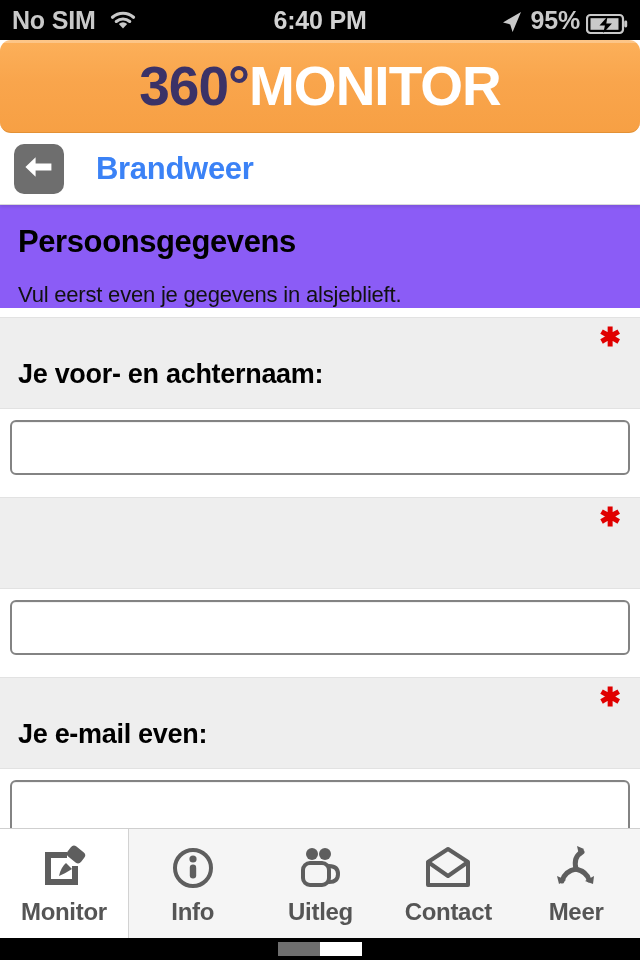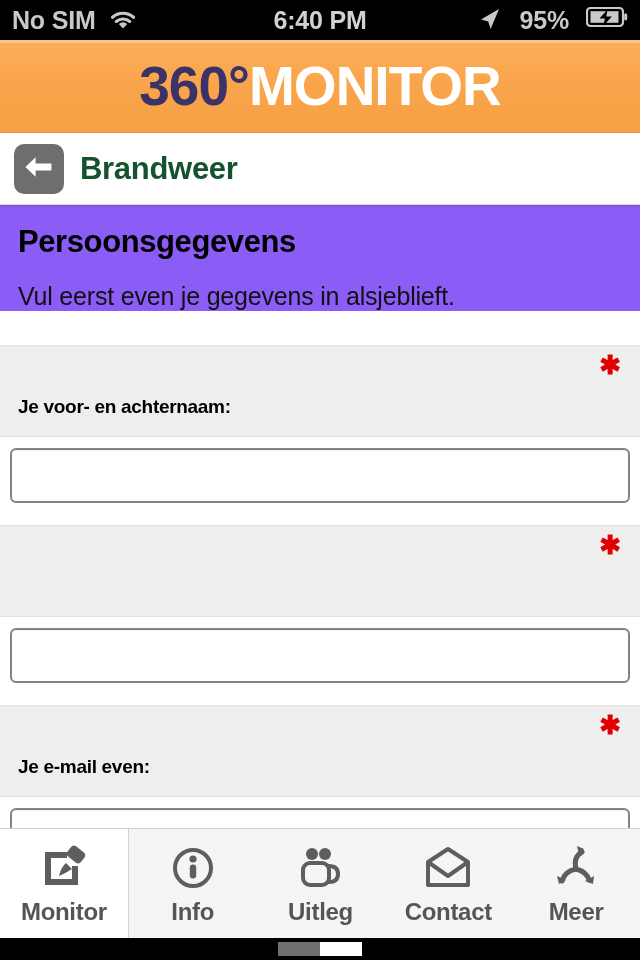--- a/index.html
+++ b/index.html
@@ -32,34 +32,35 @@
   }
   .sb-left { display: flex; align-items: center; gap: 12px; }
   .sb-center {
     position: absolute; left: 0; right: 0; top: 0; height: 40px;
     display: flex; align-items: center; justify-content: center;
     font-size: 25px; font-weight: bold; color: #d2d2d2;
     pointer-events: none;
     border-radius: 20px;
   }
   .sb-right {
-    margin-left: auto; display: flex; align-items: flex-start; gap: 17px;
+    margin-left: auto; display: flex; align-items: flex-end; gap: 6px;
     position: relative; z-index: 2;
   }
   .wifi-ic { display:block; }
   .loc-ic { display:block; }
   .batt-ic { display:block; }
 
   
   .brandbar {
     flex: 0 0 93px;
     background: linear-gradient(180deg,#fcb05a 0%, #f9a54c 45%, #f7a044 100%);
     border-bottom: 1px solid #e49236;
     display: flex; align-items: center; justify-content: center;
     position: relative;
+    border-radius: 11px;
   }
   .brandbar::before{
     content:""; position:absolute; left:0; right:0; top:0; height:3px;
     background: rgba(255,255,255,0.28);
   }
   .brand-text {
     font-size: 55px; font-weight: bold; letter-spacing: -1px;
     line-height: 1; white-space: nowrap;
   }
   .brand-a { color: #3b3267; }
@@ -76,54 +77,54 @@
     position: relative; z-index: 3;
   }
   .backbtn {
     width: 50px; height: 50px;
     background: #6e6e6e;
     border-radius: 10px;
     display: flex; align-items: center; justify-content: center;
     flex: 0 0 50px;
   }
   .navtitle {
-    margin-left: 16px;
-    font-size: 31px; font-weight: bold; color: #14532d;
+    margin-left: 32px;
+    font-size: 31px; font-weight: bold; color: #3b82f6;
     letter-spacing: -0.3px;
   }
 
   
   .content {
     flex: 1 1 auto;
     background: #ffffff;
     overflow: hidden;
     position: relative;
   }
   .intro { padding: 18px 18px 0 18px; background:#8b5cf6; }
   .intro-title {
     font-size: 31px; font-weight: bold; color: #000;
     letter-spacing: -0.4px; line-height: 1.25;
   }
   .intro-sub {
-    font-size: 25px; color: #111; margin-top: 20px; margin-bottom: 34px;
+    font-size: 22px; color: #111; margin-top: 20px; margin-bottom: 9px;
     letter-spacing: -0.2px;
   }
 
   .qblock { background: #ffffff; }
   .qlabel-row {
     background: #eeeeee;
     border-top: 1px solid #e2e2e2;
     border-bottom: 1px solid #e2e2e2;
     position: relative;
     padding: 30px 18px 18px 18px;
     min-height: 92px;
     display: flex; align-items: flex-end;
   }
   .qlabel {
-    font-size: 19px; font-weight: bold; color: #000;
+    font-size: 27px; font-weight: bold; color: #000;
     letter-spacing: -0.3px;
   }
   .req-star {
     position: absolute; top: 6px; right: 19px;
     color: #e00000; font-size: 26px; line-height: 1; font-weight: bold;
   }
   .qinput-wrap { padding: 11px 10px 22px 10px; background:#fff; }
   .qinput {
     width: 100%; height: 55px;
     border: 2px solid #838383;

